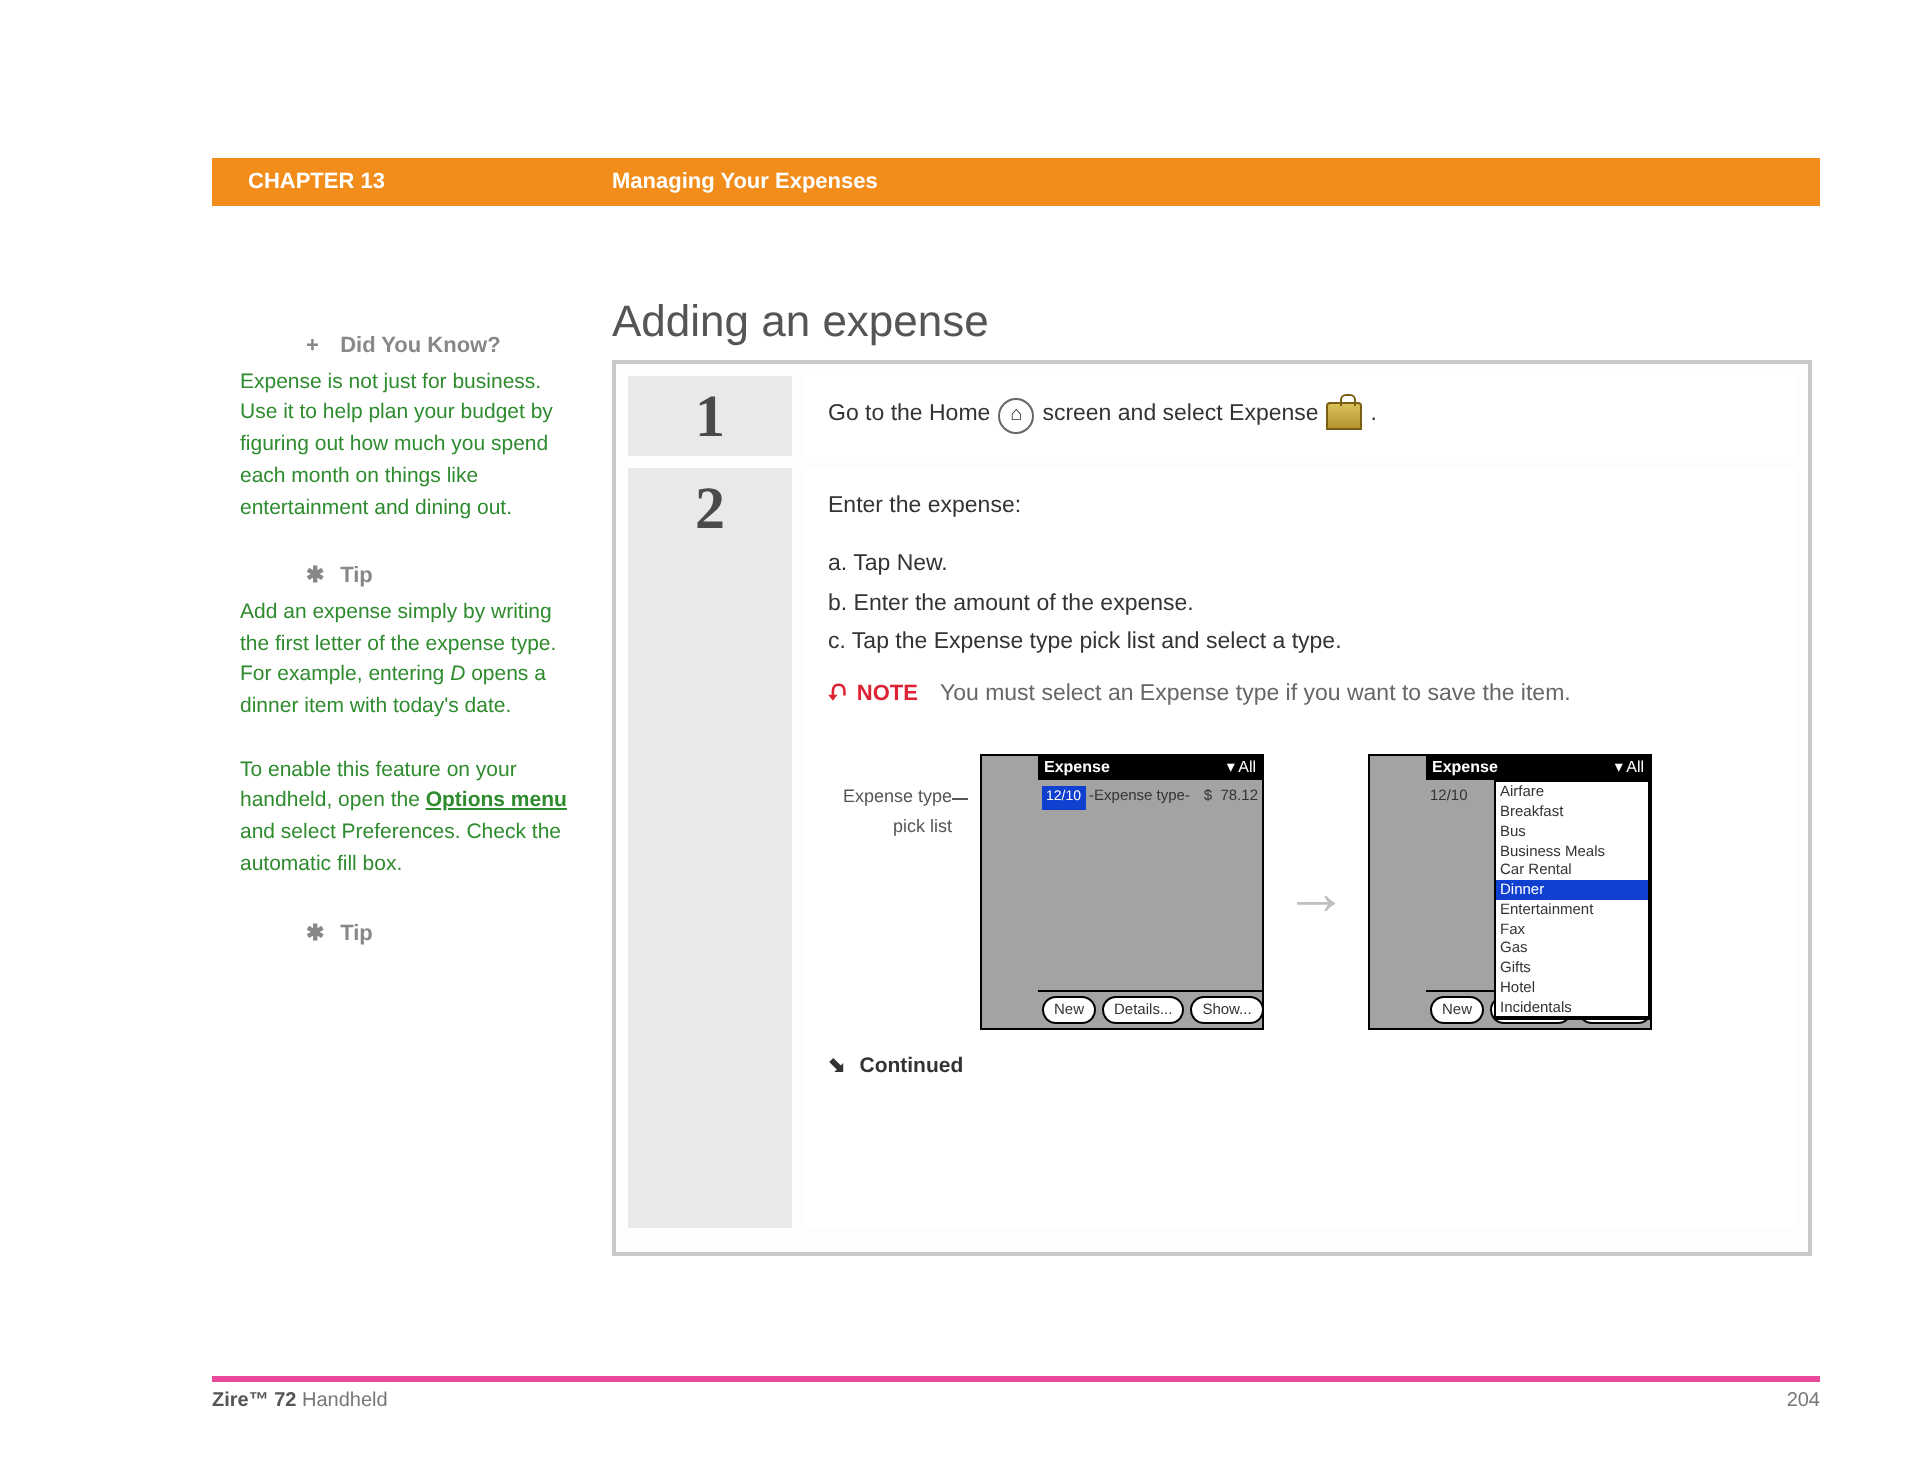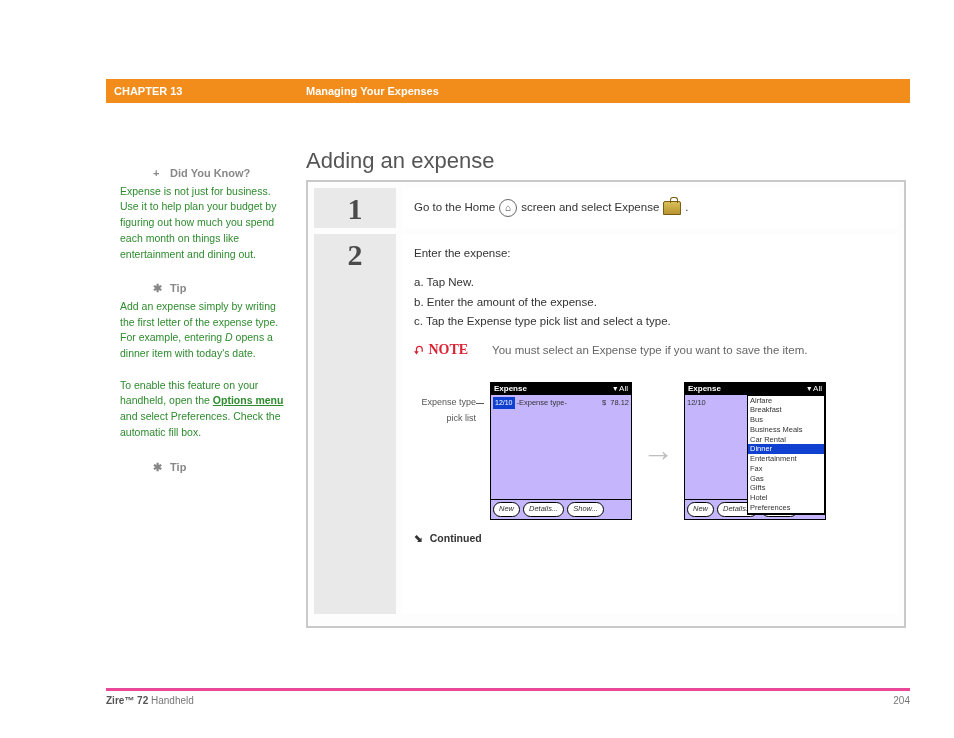--- a/index.html
+++ b/index.html
@@ -18,21 +18,21 @@
     right: 44px;
     height: 24px;
     background: #f28c1a;
     display: flex;
     align-items: center;
   }
   .chapter-label {
     color: #fff;
     font-weight: bold;
     font-size: 11px;
-    padding-left: 8px;
+    padding-left: 18px;
     width: 200px;
   }
   .chapter-title {
     color: #fff;
     font-weight: bold;
     font-size: 11px;
   }
   .sidebar {
     position: absolute;
     left: 106px;
@@ -131,21 +131,21 @@
   .expense-icon::before {
     content:"";
     position:absolute;
     top:-5px;left:6px;
     width:6px;height:5px;
     border:1px solid #7a5e12;
     border-bottom:none;
     border-radius:3px 3px 0 0;
   }
   .note-line { margin-top: 6px; }
-  .note-label { color: #d23; font-weight: bold; font-size: 14px; margin-right: 21px; font-family: Liberation Serif, serif; }
+  .note-label { color: #d23; font-weight: bold; font-size: 11px; margin-right: 8px; }
   .note-sym { color:#d23; font-weight:bold; margin-right:2px; }
   .screens-row {
     display: flex;
     align-items: center;
     gap: 10px;
     margin-top: 20px;
     margin-bottom: 8px;
   }
   .pick-label {
     font-size: 9px;
@@ -160,26 +160,27 @@
     content:"";
     position:absolute;
     right:-4px; top:8px;
     width:8px; height:1px;
     background:#555;
   }
   .palm-screen {
     width: 142px;
     height: 138px;
     border: 1.5px solid #000;
-    background: #c4b5fd;
+    background: #a3a3a3;
     font-size: 8px;
     font-family: Arial, sans-serif;
     position: relative;
     display: flex;
     flex-direction: column;
+    padding-left: 28px;
   }
   .palm-titlebar {
     background: #000;
     color: #fff;
     height: 12px;
     display: flex;
     align-items: center;
     justify-content: space-between;
     padding: 0 3px;
     font-size: 8px;
@@ -187,21 +188,20 @@
   }
   .palm-titlebar .cat { font-weight: normal; }
   .palm-body { flex:1; padding:2px; position:relative; }
   .exp-row { display:flex; gap:2px; align-items:center; }
   .exp-date { background:#1040d0; color:#fff; padding:0 2px; font-size:7px; }
   .exp-type { font-size:7.5px; }
   .exp-amt { margin-left:auto; font-size:7.5px; }
   .palm-buttons {
     display:flex; gap:3px; padding:2px;
     border-top:1px solid #000;
-    font-style:italic;
   }
   .palm-btn {
     border:1px solid #000;
     border-radius:8px;
     padding:0 5px;
     font-size:7.5px;
     background:#fff;
   }
   .dropdown-list {
     position:absolute;
@@ -344,21 +344,21 @@
               <div>Breakfast</div>
               <div>Bus</div>
               <div>Business Meals</div>
               <div>Car Rental</div>
               <div class="sel">Dinner</div>
               <div>Entertainment</div>
               <div>Fax</div>
               <div>Gas</div>
               <div>Gifts</div>
               <div>Hotel</div>
-              <div style="border-bottom:1px solid #000;">Preferences</div>
+              <div style="border-bottom:1px solid #000;">Incidentals</div>
             </div>
           </div>
           <div class="palm-buttons">
             <span class="palm-btn">New</span>
             <span class="palm-btn">Details...</span>
             <span class="palm-btn">Show...</span>
           </div>
         </div>
       </div>
 

